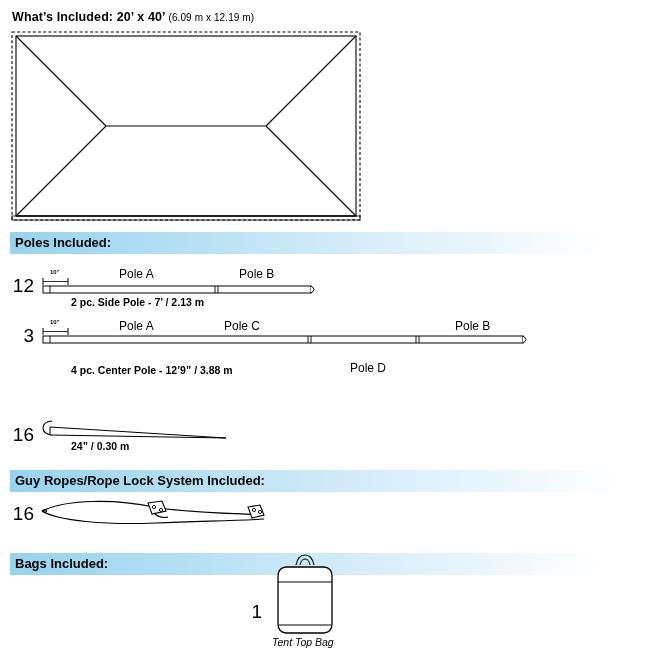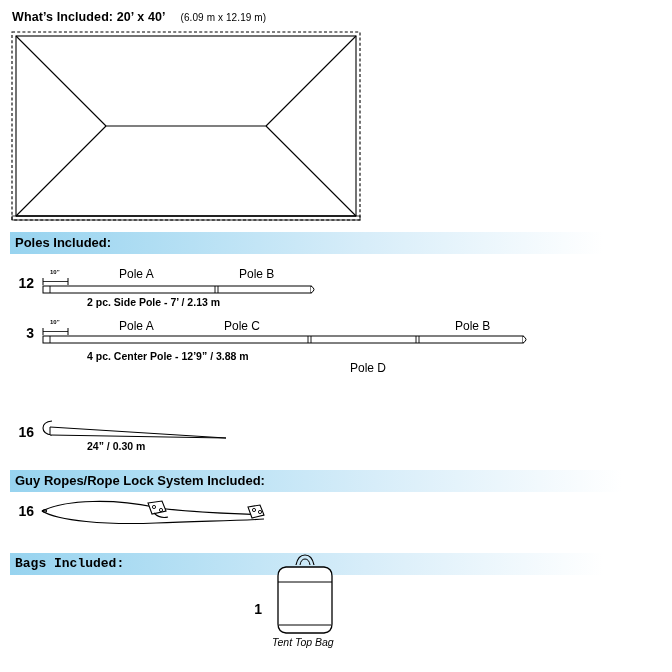--- a/index.html
+++ b/index.html
@@ -27,52 +27,50 @@
     left: 12px;
     top: 10px;
     font-size: 12.5px;
     font-weight: bold;
     letter-spacing: 0.1px;
     white-space: nowrap;
   }
   .top-title .sub {
     font-size: 10px;
     font-weight: normal;
-    margin-left: 12px;
   }
 
   
   .banner {
     position: absolute;
     left: 10px;
     height: 22px;
     width: 645px;
     background: linear-gradient(to right, #97d3ef 0%, #b6e0f4 28%, #d7edf9 55%, #ffffff 92%);
   }
   .banner .banner-label {
     position: absolute;
     left: 5px;
     top: 3px;
     font-size: 13px;
     font-weight: bold;
     white-space: nowrap;
   }
   .qty {
     position: absolute;
-    font-size: 14px;
-    font-weight: bold;
+    font-size: 19px;
+    font-weight: normal;
     text-align: right;
     width: 26px;
   }
   .caption {
     position: absolute;
     font-size: 10.5px;
     font-weight: bold;
     white-space: nowrap;
-    margin-left: 16px;
   }
   .polelabel {
     position: absolute;
     font-size: 12px;
     font-weight: normal;
     white-space: nowrap;
   }
   .tinylabel {
     position: absolute;
     font-size: 6px;
@@ -162,21 +160,21 @@
       <rect x="3" y="12" width="480" height="7" fill="#ffffff" stroke="#000" stroke-width="1"></rect>
       <line x1="10" y1="12" x2="10" y2="19" stroke="#000" stroke-width="0.9"></line>
       <line x1="268" y1="12" x2="268" y2="19" stroke="#000" stroke-width="0.9"></line>
       <line x1="271" y1="12" x2="271" y2="19" stroke="#000" stroke-width="0.9"></line>
       <line x1="376" y1="12" x2="376" y2="19" stroke="#000" stroke-width="0.9"></line>
       <line x1="379" y1="12" x2="379" y2="19" stroke="#000" stroke-width="0.9"></line>
       <path d="M483 12 q6 3.5 0 7" fill="#ffffff" stroke="#000" stroke-width="1"></path>
     </svg>
   </div>
 
-  <div class="caption" style="left:71px; top:350px;">4 pc. Center Pole - 12’9” / 3.88 m</div>
+  <div class="caption" style="left:71px; top:364px;">4 pc. Center Pole - 12’9” / 3.88 m</div>
 
 
   <div class="qty" style="left:8px; top:424px;">16</div>
 
   <div class="svgwrap" style="left:40px; top:418px;">
     <svg width="200" height="28" viewBox="0 0 200 28">
 
       <path d="M12 3 q-9 1 -9 7 q0 6 9 7" fill="none" stroke="#000" stroke-width="1.1"></path>
 
       <path d="M10 9 L186 20 L10 17 Z" fill="#ffffff" stroke="#000" stroke-width="1"></path>
@@ -202,21 +200,21 @@
       <circle cx="118" cy="12" r="1.6" fill="none" stroke="#000" stroke-width="0.9"></circle>
       <circle cx="125" cy="15" r="1.6" fill="none" stroke="#000" stroke-width="0.9"></circle>
       <path d="M118 18 q6 6 14 4" fill="none" stroke="#000" stroke-width="1.1"></path>
 
       <path d="M212 12 l12 -2 l4 10 l-12 3 z" fill="#ffffff" stroke="#000" stroke-width="1.1"></path>
       <circle cx="218" cy="15" r="1.6" fill="none" stroke="#000" stroke-width="0.9"></circle>
       <circle cx="224" cy="17" r="1.6" fill="none" stroke="#000" stroke-width="0.9"></circle>
     </svg>
   </div>
 
-  <div class="banner" style="top:553px;font-family:Liberation Mono, monospace;">
+  <div class="banner" style="top:553px;">
     <div class="banner-label">Bags Included:</div>
   </div>
 
   <div class="qty" style="left:236px; top:601px;">1</div>
 
   <div class="svgwrap" style="left:270px; top:552px;">
     <svg width="70" height="86" viewBox="0 0 70 86">
 
       <path d="M26 13 q2 -10 9 -10 q7 0 9 10" fill="none" stroke="#000" stroke-width="1.2"></path>
       <path d="M30 13 q1 -6 5 -6 q4 0 5 6" fill="none" stroke="#000" stroke-width="1"></path>

